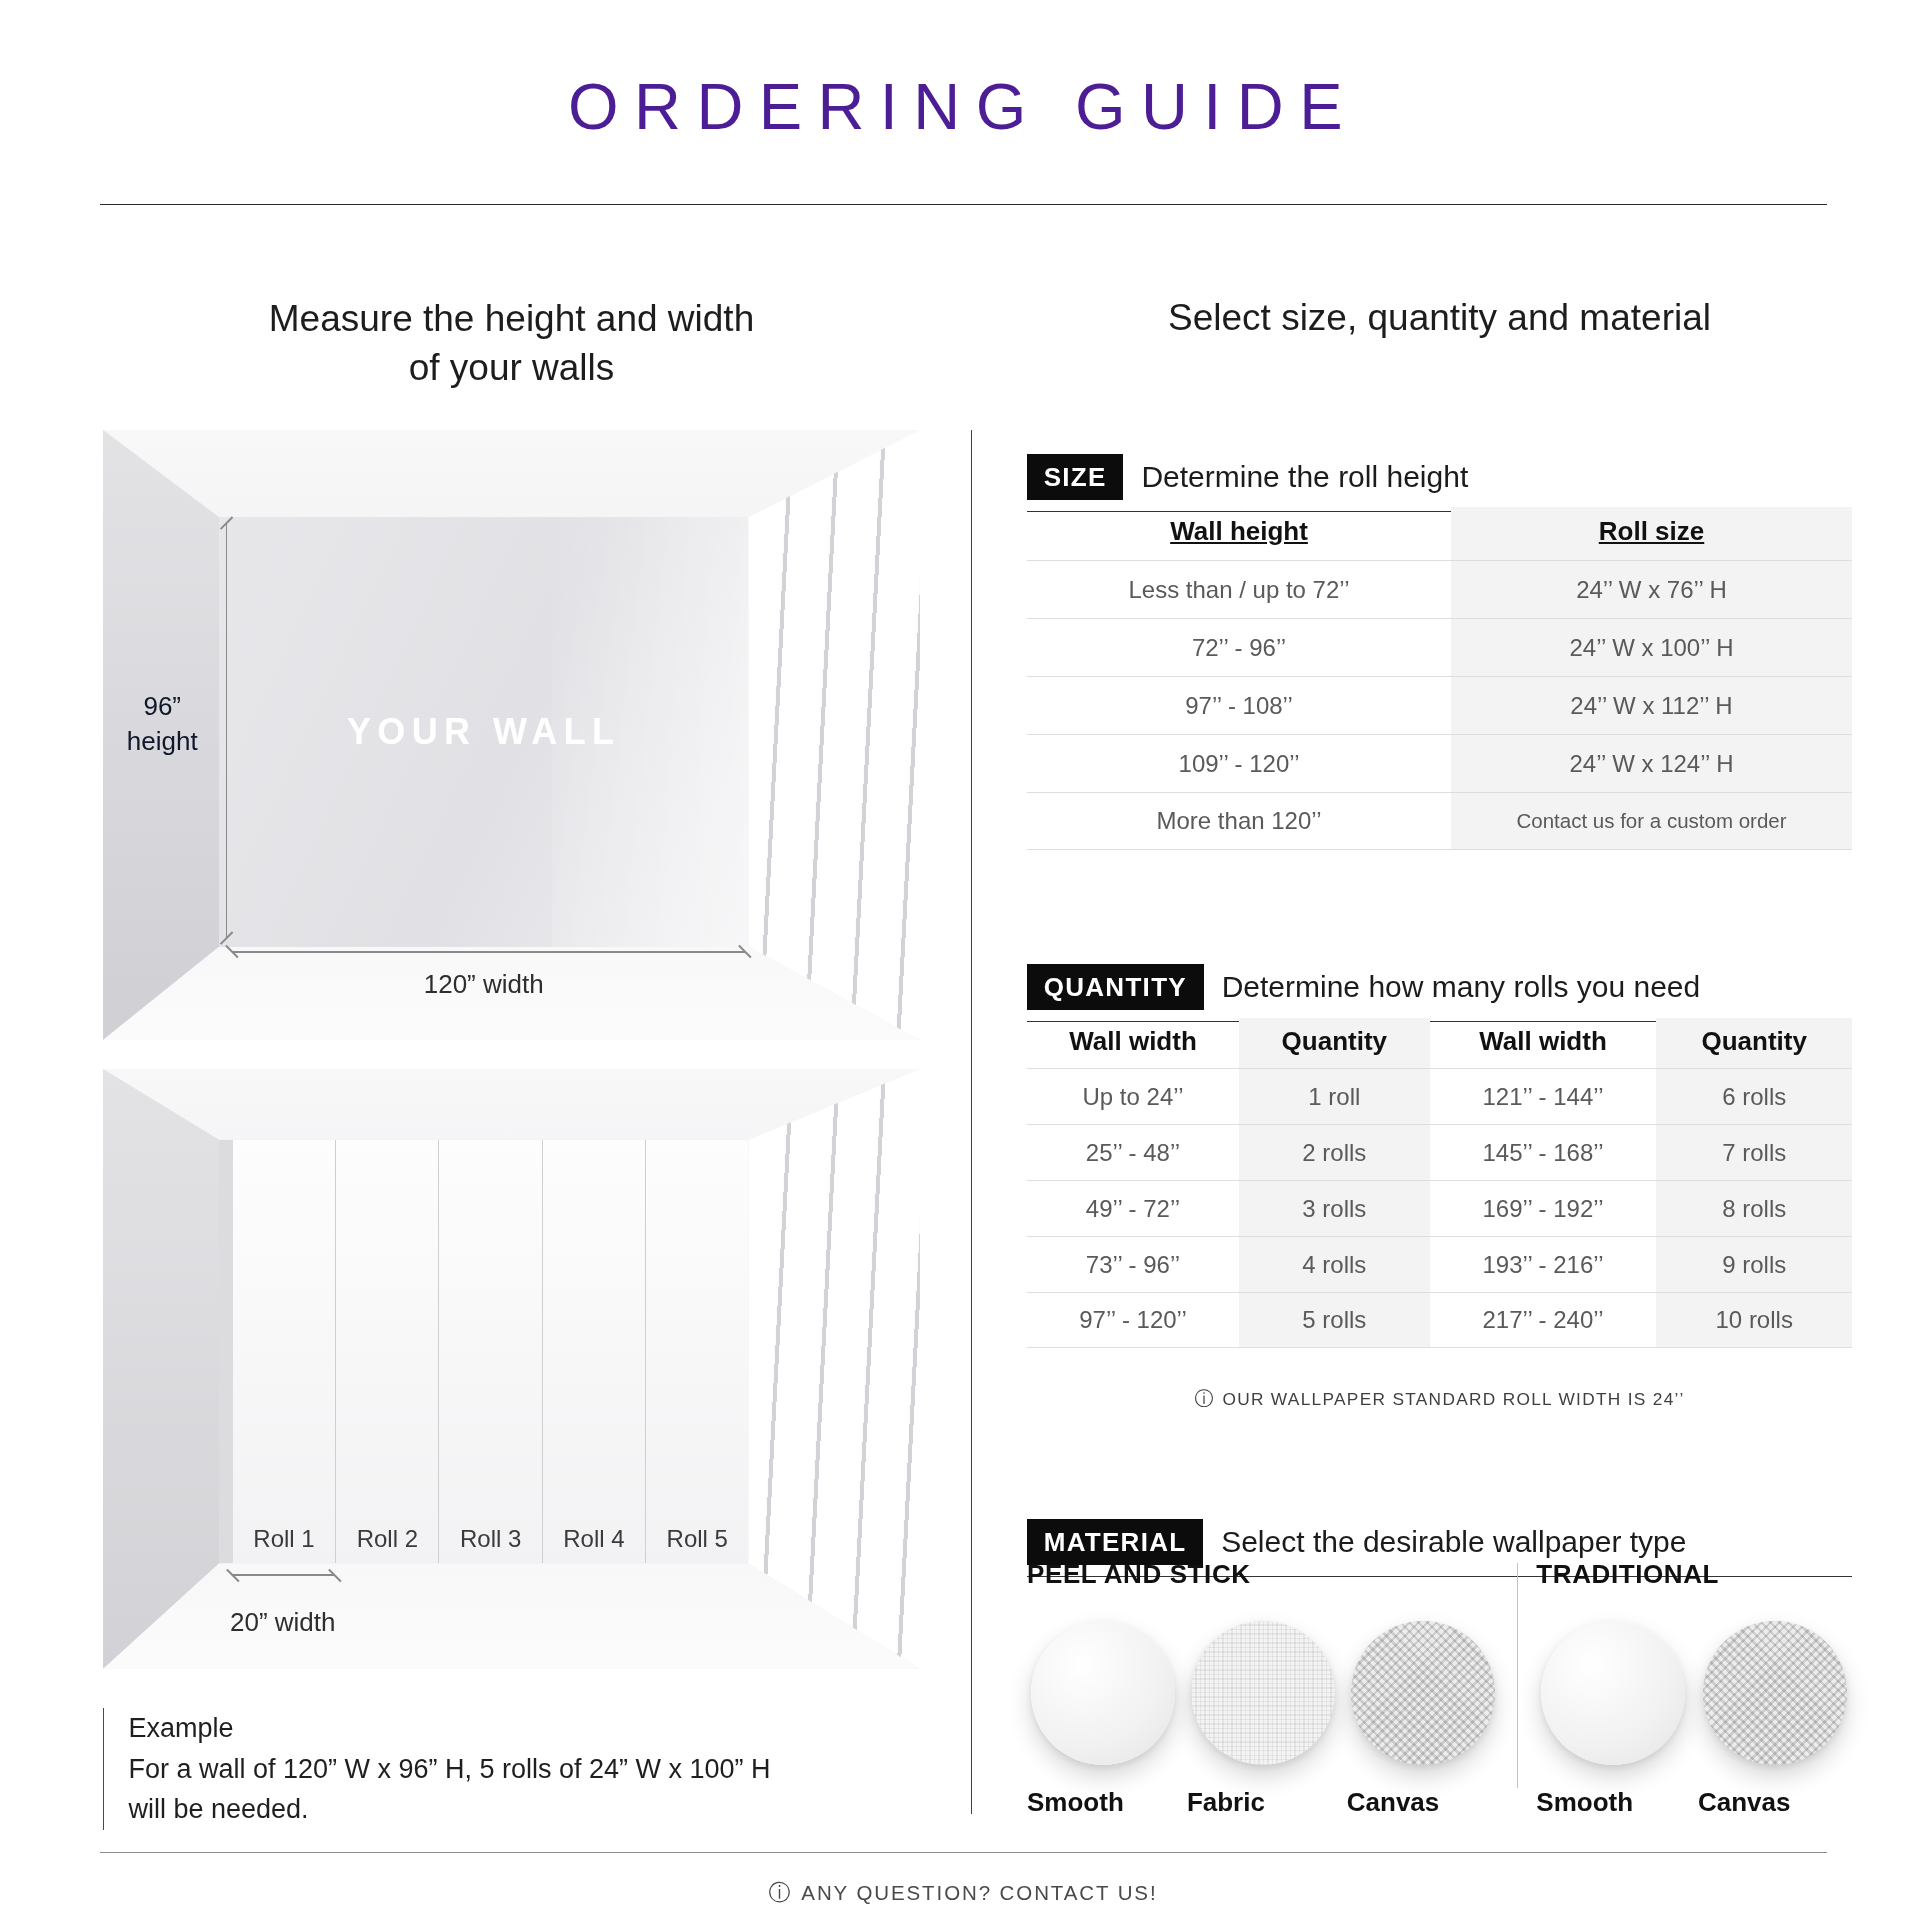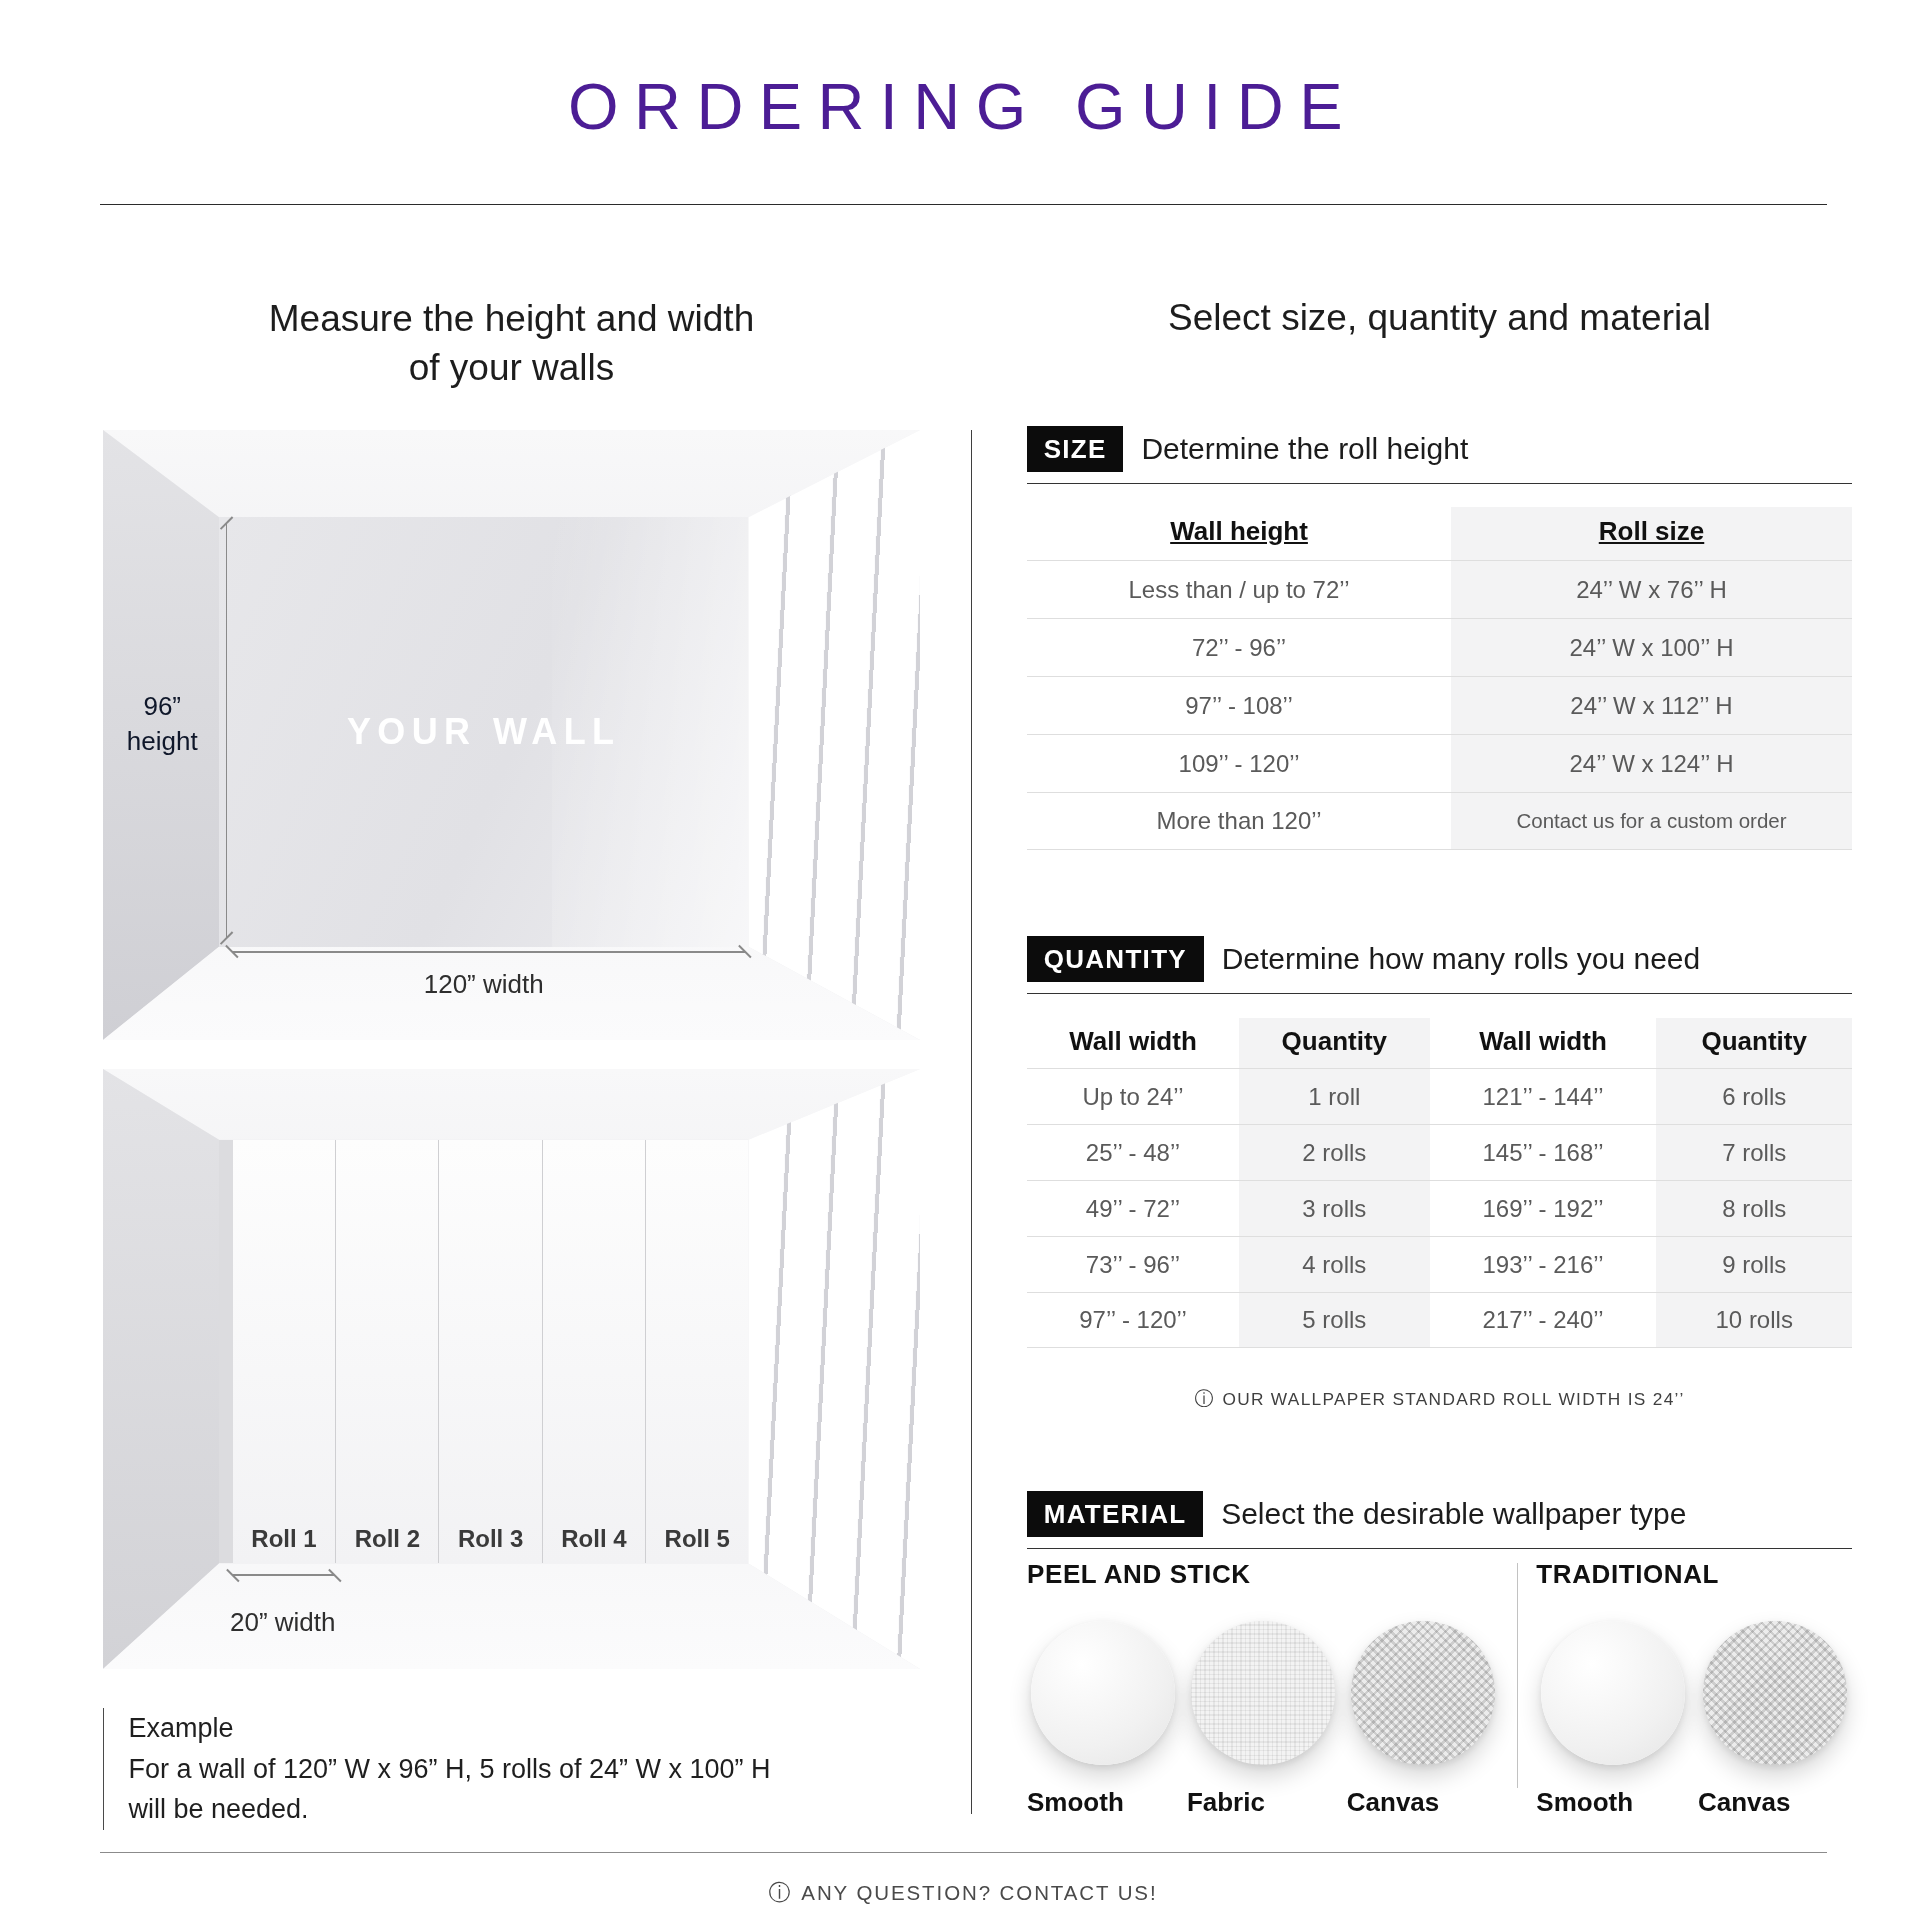--- a/index.html
+++ b/index.html
@@ -56,33 +56,33 @@
   .dim-h::before { left:-0.6px; } .dim-h::after { right:-0.6px; }
   .r1-dimh { left:15.8%; top:85.4%; width:62.8%; }
   .r2-dimh { left:15.9%; top:84.2%; width:12.5%; }
 
   .height-label { position:absolute; left:1%; top:42.5%; width:12.5%; text-align:center;
     font-size:26px; line-height:1.35; color:#0f172a; }
   .height-label span { display:block; }
   .r1-width-label { position:absolute; left:14.2%; top:88.3%; width:64.8%; text-align:center; font-size:26px; color:#2e2e2e; }
   .r2-width-label { position:absolute; left:10%; top:89.6%; width:24%; text-align:center; font-size:26px; color:#2e2e2e; }
 
-  .rolls { position:absolute; left:15.9%; top:11.8%; width:63.1%; height:70.6%; display:flex;font-weight:bold; }
+  .rolls { position:absolute; left:15.9%; top:11.8%; width:63.1%; height:70.6%; display:flex; }
   .roll { flex:1; position:relative; background:linear-gradient(180deg,#fdfdfd,#f2f2f4); border-right:1.3px solid #cfcfd2; }
   .roll:last-child { border-right:none; }
   .roll-label { position:absolute; bottom:10.3px; left:0; width:100%; text-align:center; font-size:24px; color:#3a3a3a; }
 
   
   .example { position:absolute; left:103px; top:1708px; width:758px;
     border-left:1.9px solid #4a4a4a; padding-left:24.4px;
     font-size:27px; line-height:1.5; color:#1f1f1f; }
 
   
   .section-head { position:absolute; left:1027px; width:825px; border-bottom:1.3px solid #333;
-    padding-bottom:10.3px; display:flex; align-items:center; gap:18px; }
+    padding-bottom:10.3px; display:flex; align-items:center; gap:18px;margin-top:28px; }
   .head-size { top:426px; } .head-quantity { top:936px; } .head-material { top:1491px; }
   .badge { background:#0c0c0c; color:#ffffff; font-weight:700; font-size:26px;
     padding:7.7px 16.7px; letter-spacing:1.3px; }
   .section-title { font-size:30px; color:#1c1c1c; }
 
   
   .size-table { position:absolute; left:1027px; top:507px; width:825px; }
   .st-row { display:flex; }
   .st-cell { display:flex; align-items:center; justify-content:center; text-align:center; padding:14px 7.7px; }
   .st-c1 { width:51.4%; } .st-c2 { width:48.6%; background:#f3f3f4; }

